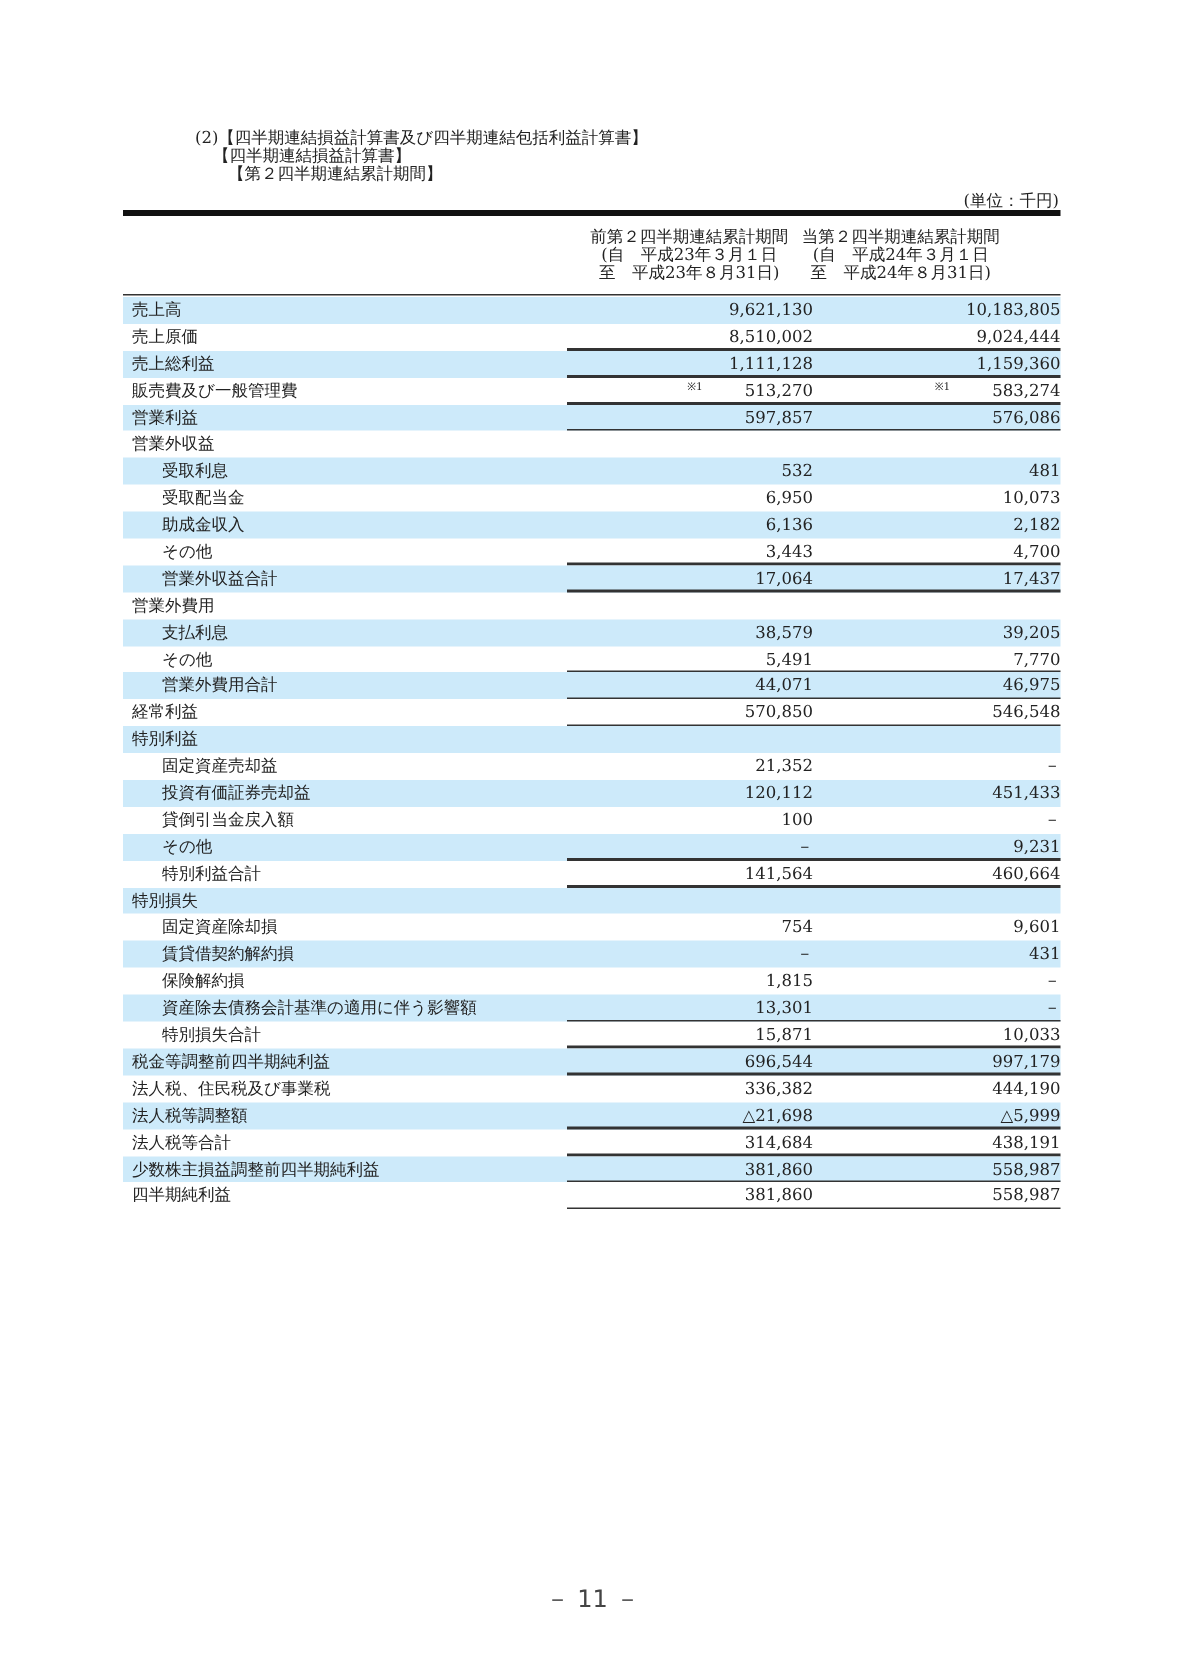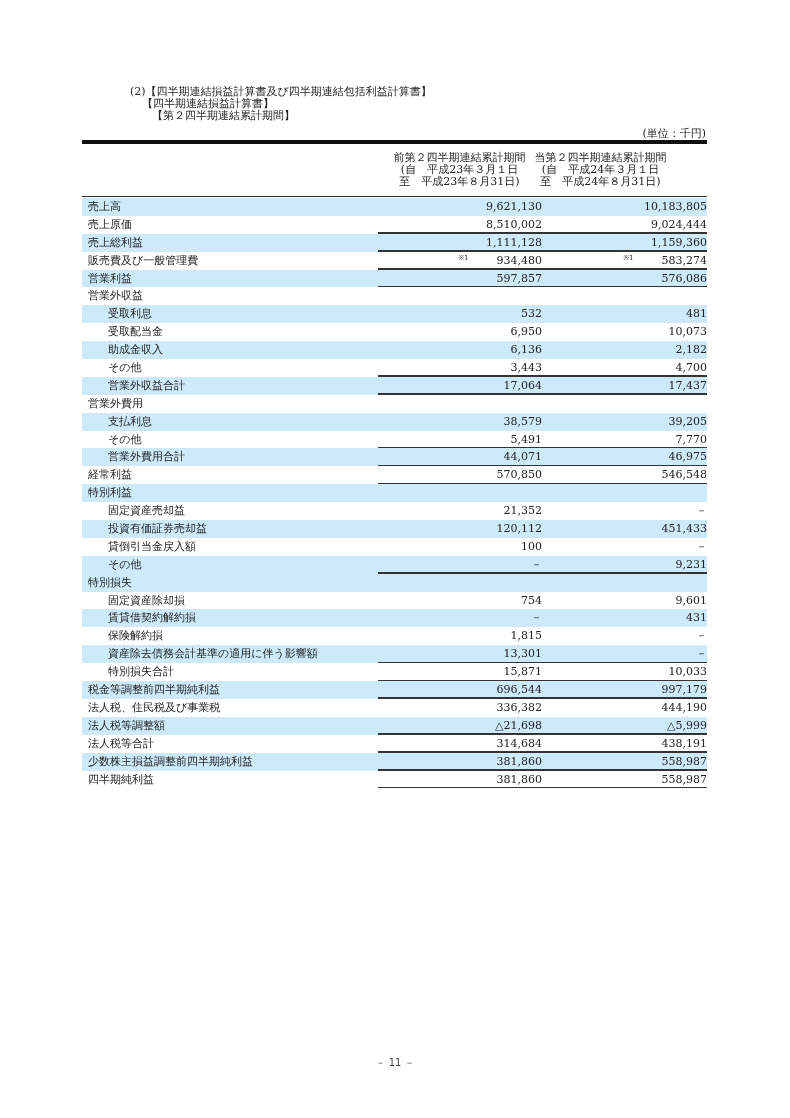--- a/index.html
+++ b/index.html
@@ -26,21 +26,21 @@
     .row .label { position: absolute; left: 6px; white-space: nowrap; }
     .row.ind .label { left: 26px; }
     .row .v { position: absolute; width: 150px; text-align: right; white-space: nowrap; }
     .row .v1 { left: 310px; }
     .row .v2 { left: 475px; text-align: right; }
     .row .note { font-size: 7px; vertical-align: top; line-height: 12px; margin-right: 28px; }
     .row.rule::after {
       content: ""; position: absolute; left: 296px; right: 0; bottom: 0; height: 1.5px; background: #333;
     }
     .pagenum { position: absolute; left: 0; width: 790px; top: 1056px; text-align: center;
-      font-family: "DejaVu Sans", "Liberation Sans", sans-serif; font-size: 10px; color: #444; }
+      font-family: "DejaVu Sans", "Liberation Sans", sans-serif; font-size: 16px; color: #444; }
   </style>
 </head>
 <body>
 
 <div class="heading">
   <div>(2)【四半期連結損益計算書及び四半期連結包括利益計算書】</div>
   <div class="h2">【四半期連結損益計算書】</div>
   <div class="h3">【第２四半期連結累計期間】</div>
 </div>
 
@@ -72,21 +72,21 @@
       <span class="v v1">8,510,002</span>
       <span class="v v2">9,024,444</span>
     </div>
   <div class="row blue rule">
       <span class="label">売上総利益</span>
       <span class="v v1">1,111,128</span>
       <span class="v v2">1,159,360</span>
     </div>
   <div class="row rule">
       <span class="label">販売費及び一般管理費</span>
-      <span class="v v1"><span class="note">※1</span><span>934,480</span></span>
+      <span class="v v1"><span class="note">※1</span><span>513,270</span></span>
       <span class="v v2"><span class="note">※1</span><span>583,274</span></span>
     </div>
   <div class="row blue rule">
       <span class="label">営業利益</span>
       <span class="v v1">597,857</span>
       <span class="v v2">576,086</span>
     </div>
   <div class="row">
       <span class="label">営業外収益</span>
     </div>
@@ -153,20 +153,25 @@
     </div>
   <div class="row ind">
       <span class="label">貸倒引当金戻入額</span>
       <span class="v v1">100</span>
       <span class="v v2">－</span>
     </div>
   <div class="row blue ind rule">
       <span class="label">その他</span>
       <span class="v v1">－</span>
       <span class="v v2">9,231</span>
+    </div>
+  <div class="row ind rule">
+      <span class="label">特別利益合計</span>
+      <span class="v v1">141,564</span>
+      <span class="v v2">460,664</span>
     </div>
   <div class="row blue">
       <span class="label">特別損失</span>
     </div>
   <div class="row ind">
       <span class="label">固定資産除却損</span>
       <span class="v v1">754</span>
       <span class="v v2">9,601</span>
     </div>
   <div class="row blue ind">

